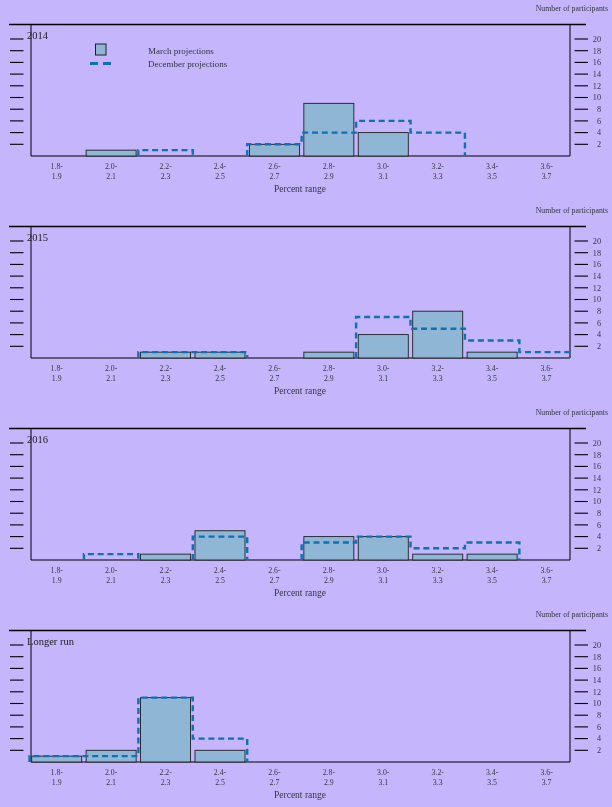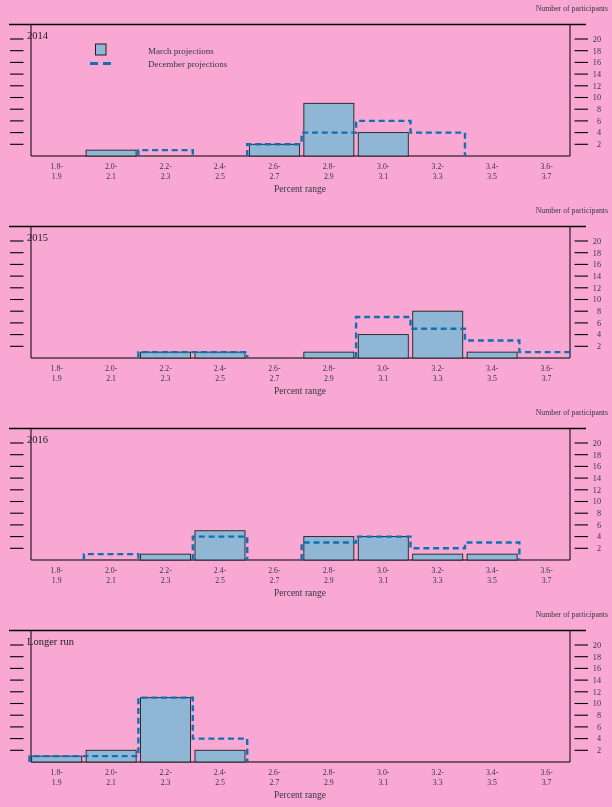--- a/index.html
+++ b/index.html
@@ -1,17 +1,17 @@
 <!DOCTYPE html>
 <html><head>
 <meta charset="utf-8">
 <style>
   html,body{margin:0;padding:0;background:#fff;}
   body{width:612px;height:807px;font-family:"Liberation Serif","DejaVu Serif",serif;}
-  main{position:relative;width:612px;height:807px;background:#f9a8d4;}
+  main{position:relative;width:612px;height:807px;background:#c4b5fd;}
   section.panel{position:relative;width:612px;height:202px;}
   svg{display:block;}
 </style>
 </head>
 <body>
 
 <main>
   <section class="panel">
       <svg width="612" height="202" viewBox="0 0 612 202">
         <text x="608" y="11" text-anchor="end" font-size="7.8" fill="#33383f">Number of participants</text>

